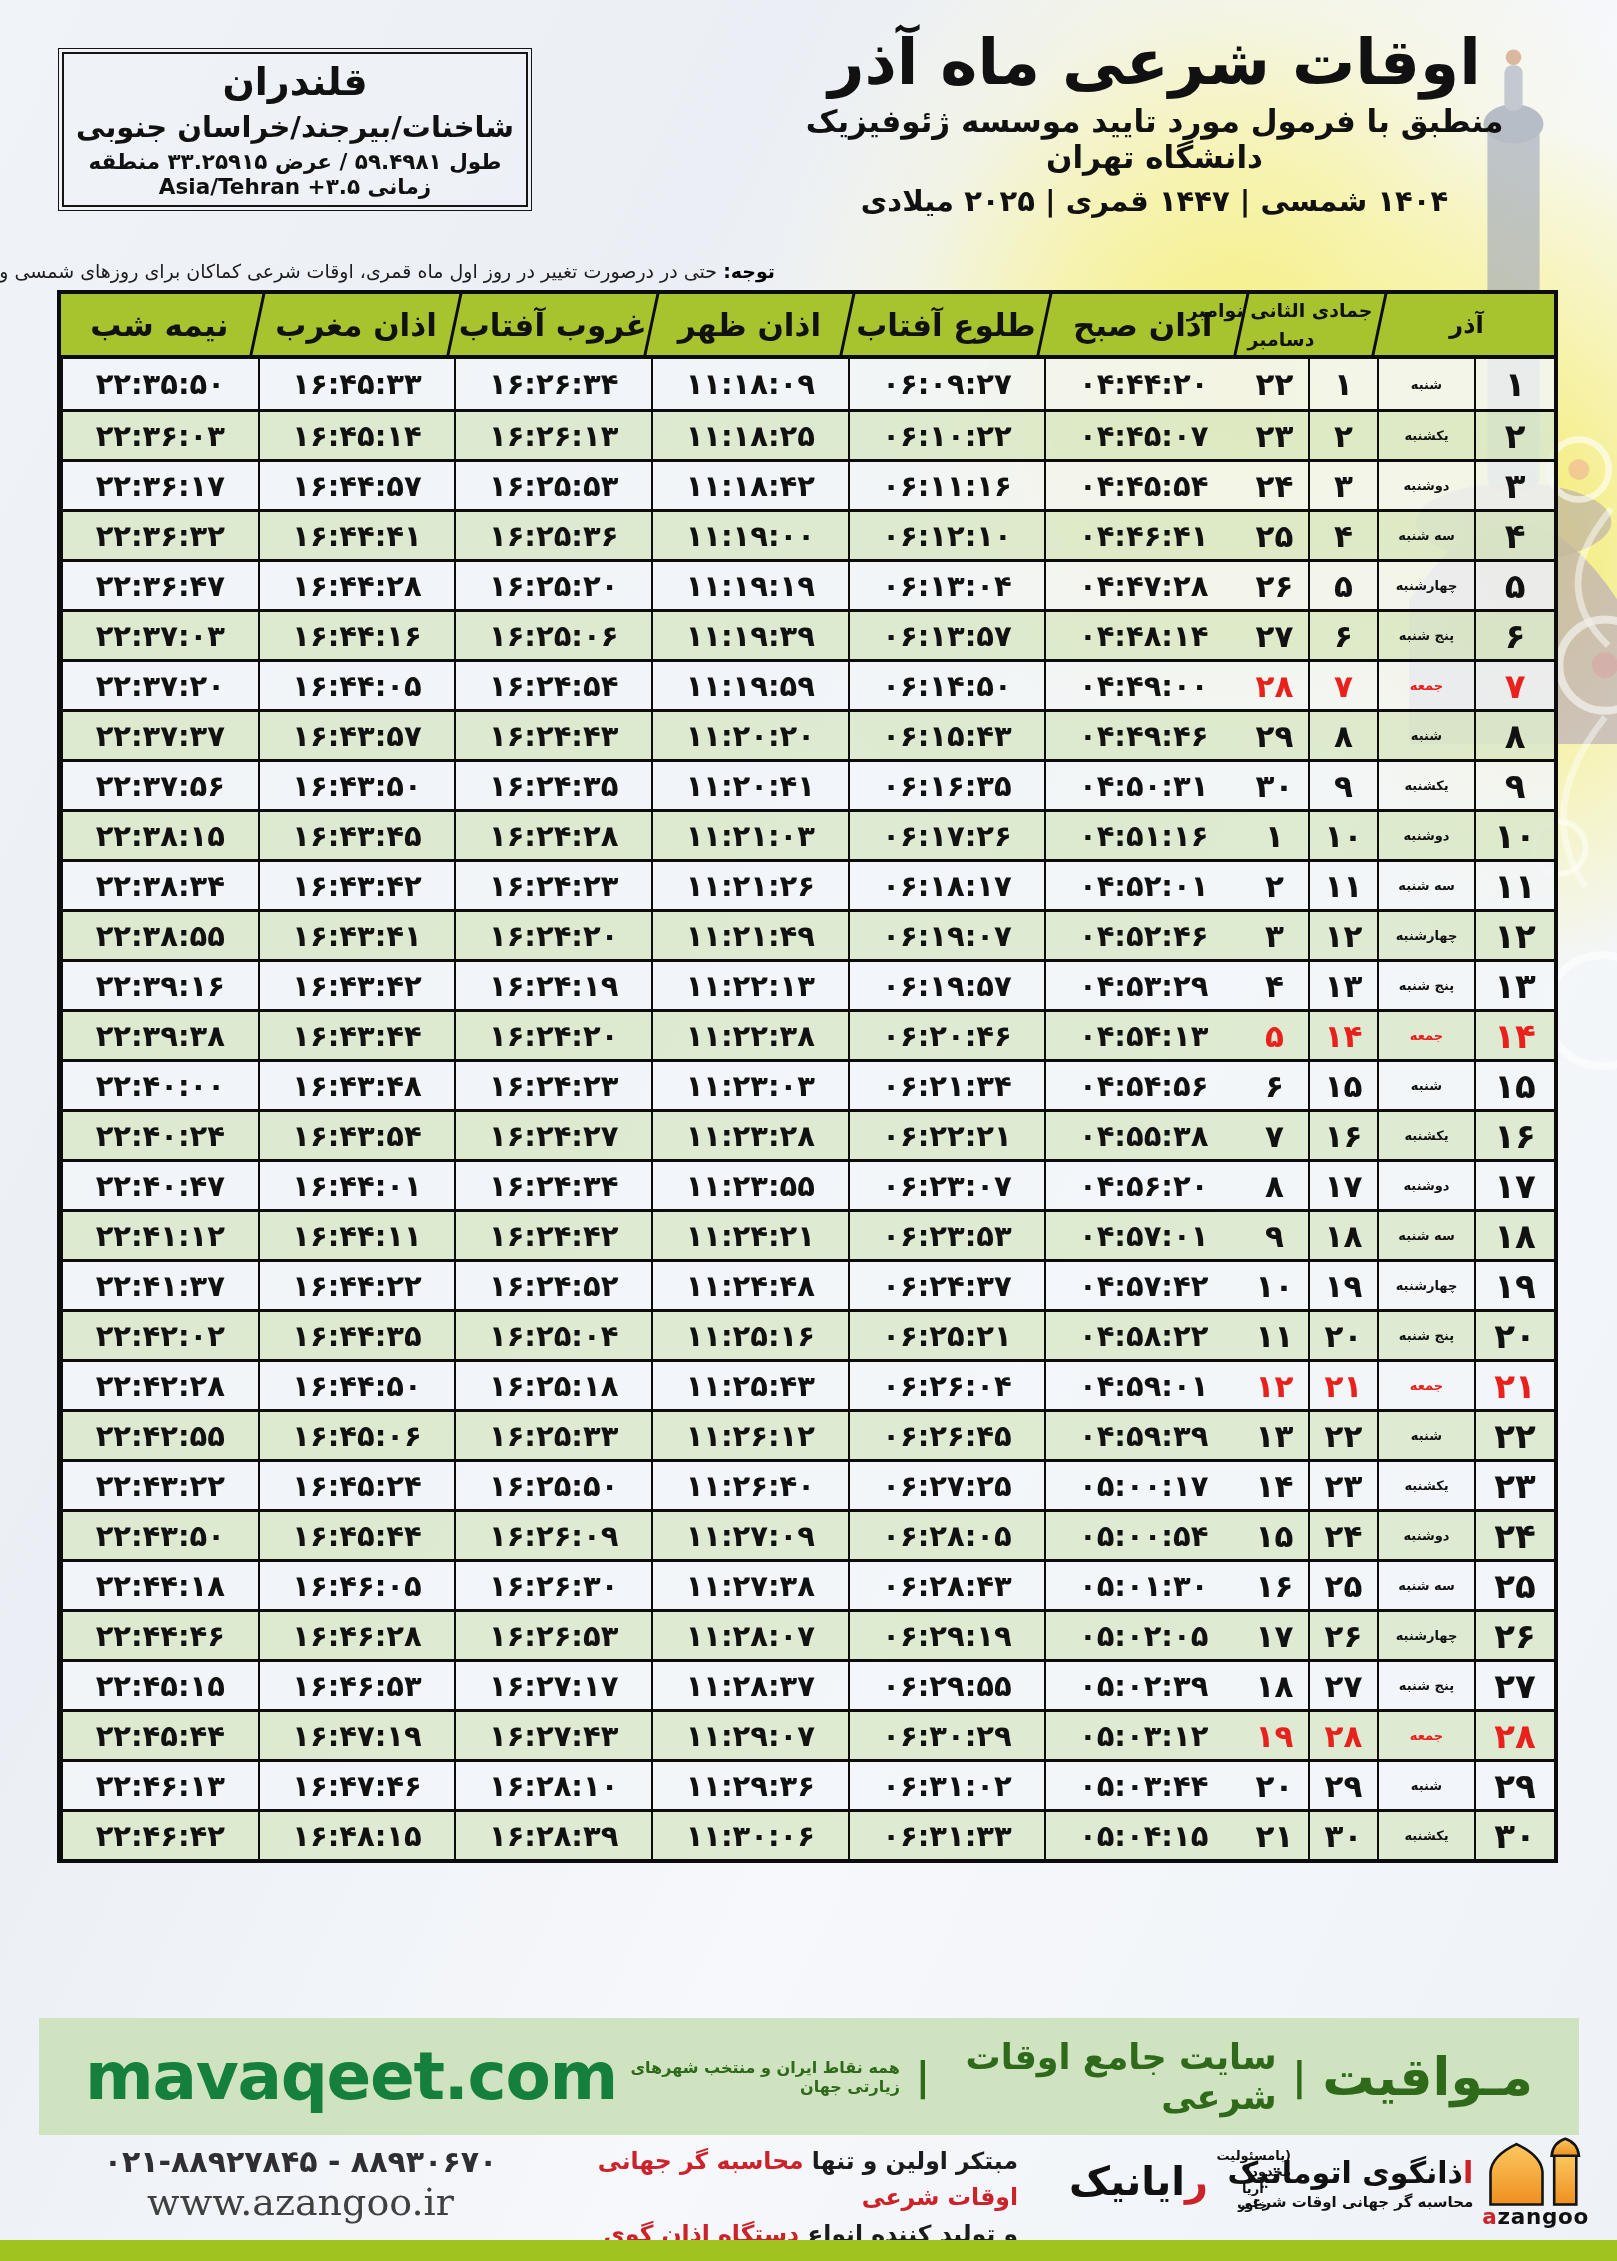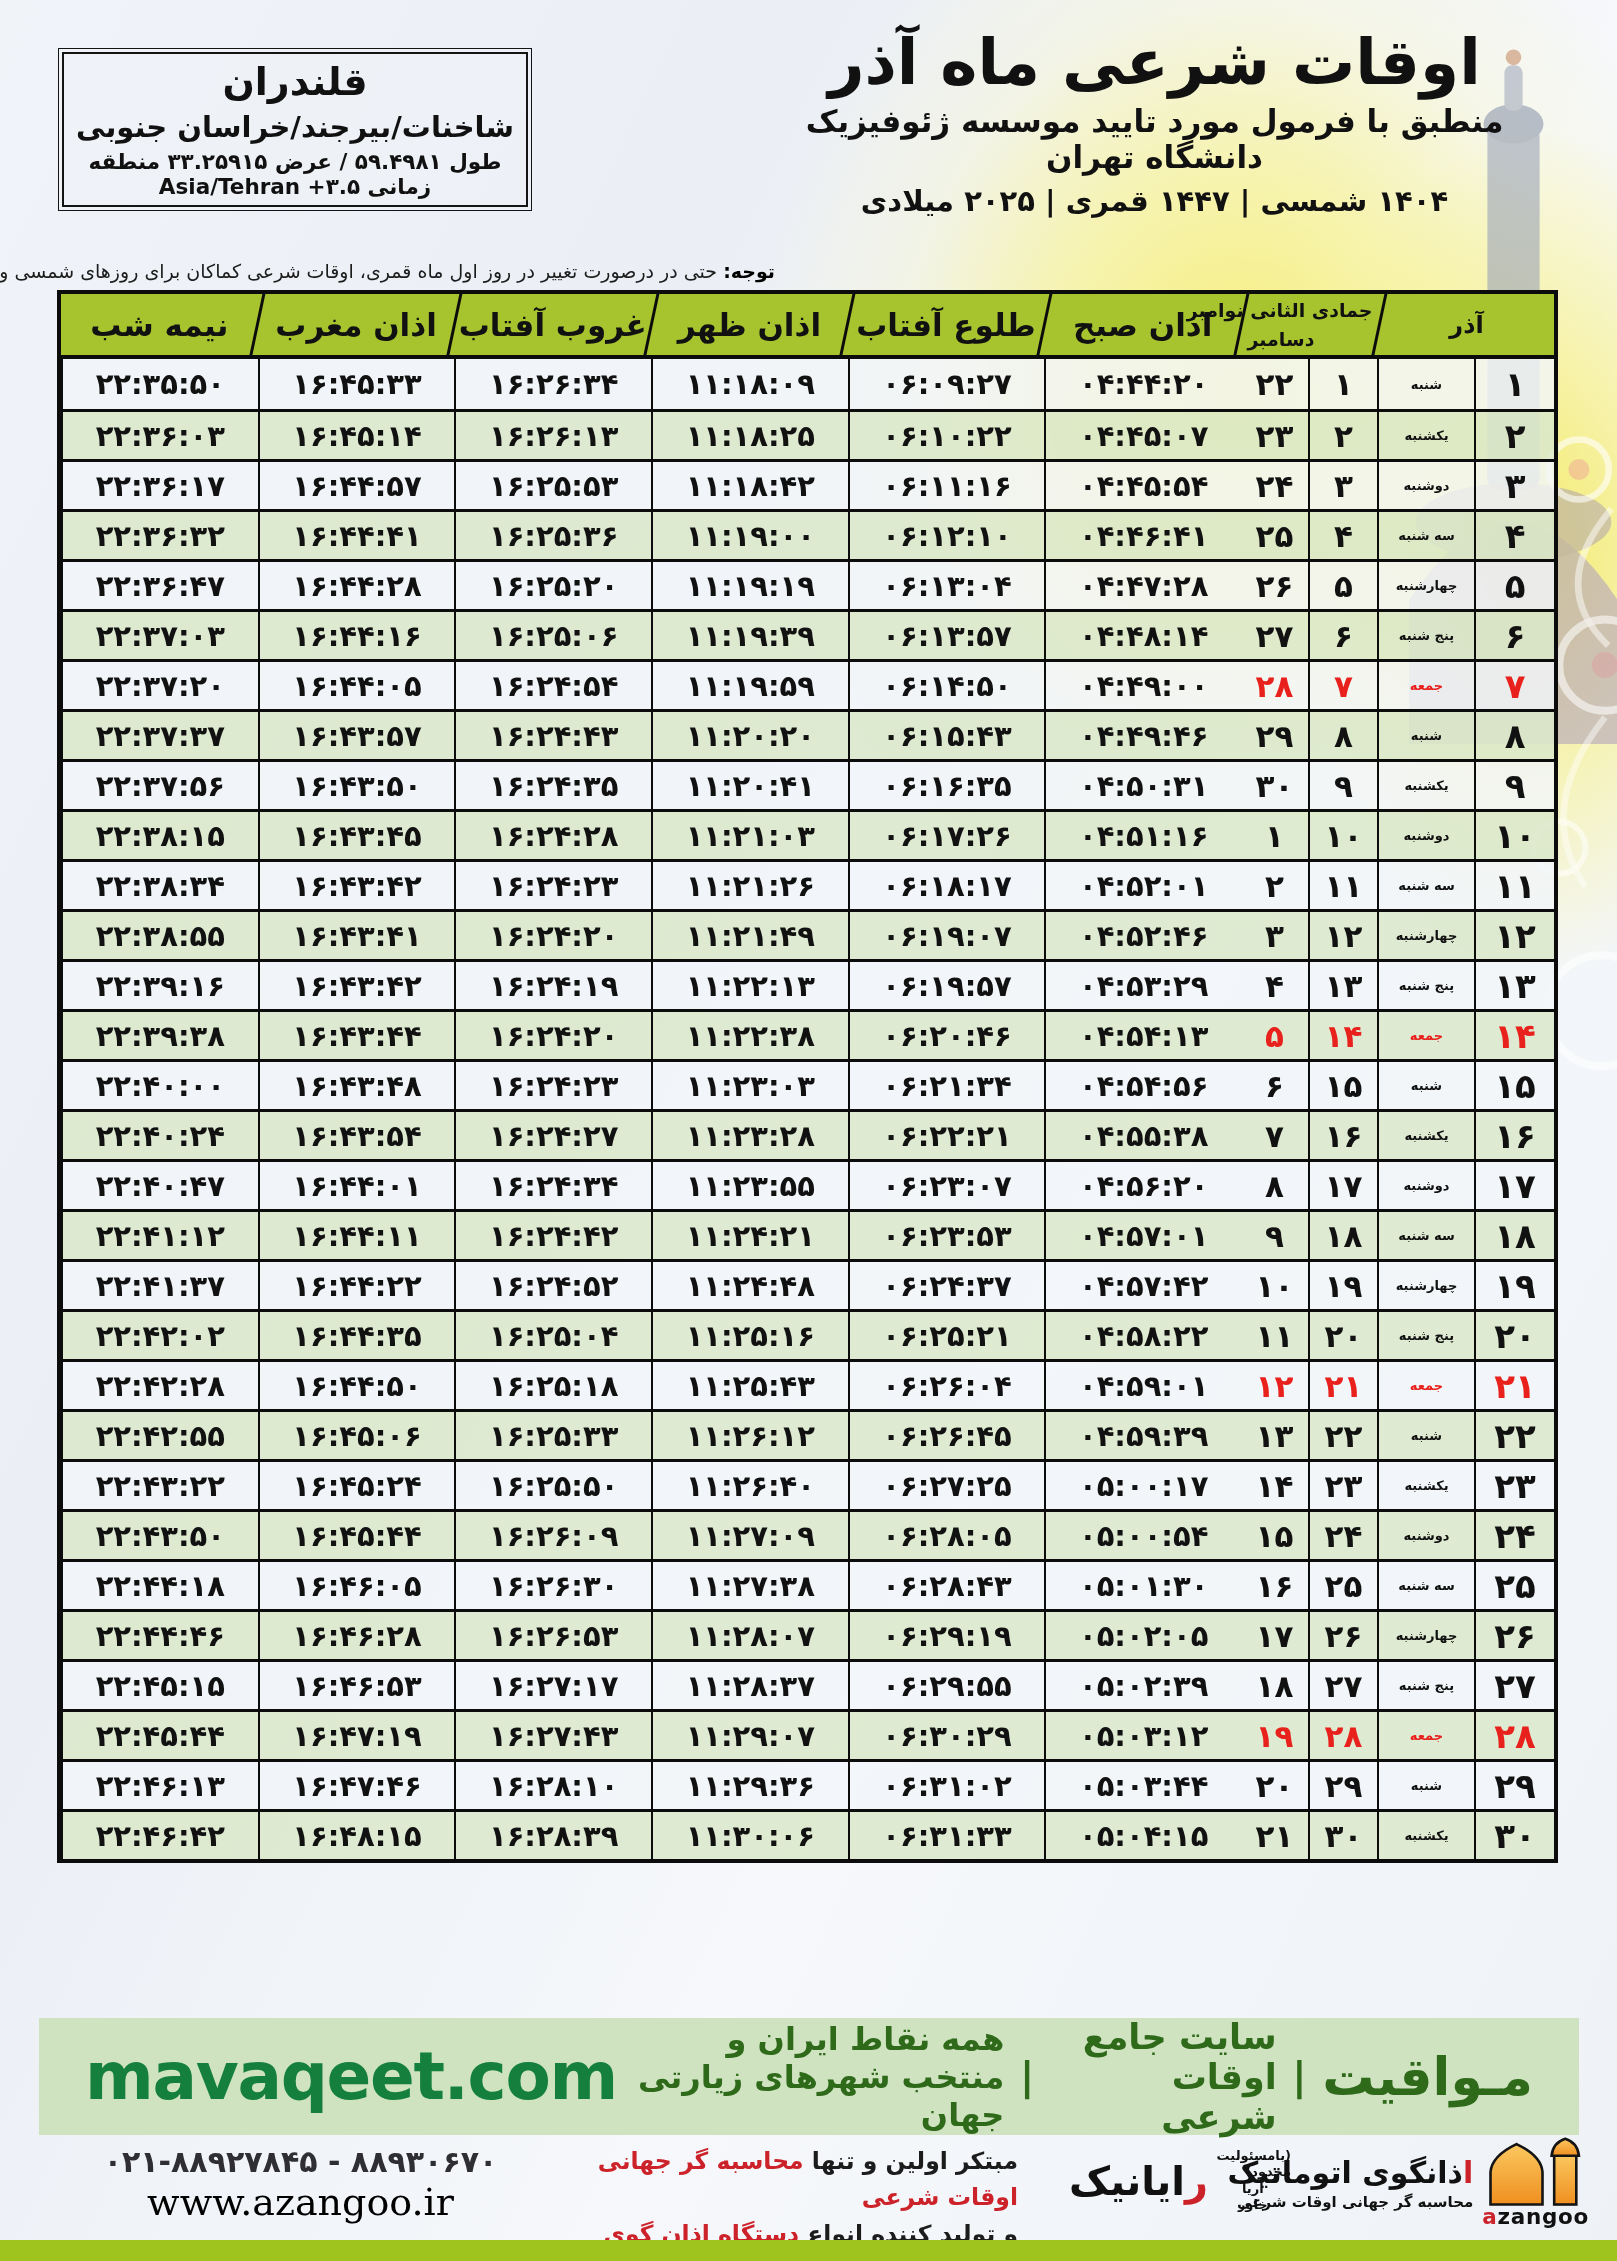--- a/index.html
+++ b/index.html
@@ -63,27 +63,27 @@
   .c-time { font-size:29px; letter-spacing:-0.7px; }
   .trow.friday .c-azar, .trow.friday .c-weekday,
   .trow.friday .c-hijri, .trow.friday .c-greg { color:#e8211d; }
   
   .brandbar { position:absolute; left:39px; right:39px; top:2018px; height:117px; z-index:2;
     background:#cfe3c1; display:flex; align-items:center; justify-content:space-between; padding:0 46px; }
   .mavaqeet-latin { direction:ltr; font-size:66px; font-weight:bold; color:#15803d; letter-spacing:-1.3px; }
   .mavaqeet-fa { direction:rtl; display:flex; align-items:center; gap:15.7px; color:#2f6a1b; }
   .brand-big { font-size:52px; font-weight:bold; }
   .brand-mid { font-size:35px; font-weight:bold; }
-  .brand-small { font-size:32px; font-weight:bold; }
+  .brand-small { font-size:16px; font-weight:bold; }
   .brand-sep { font-size:39px; font-weight:bold; }
   
   .bottom { position:absolute; left:0; right:0; top:2135px; height:116px; z-index:2; }
   .contact { position:absolute; left:46px; top:9px; width:509px; text-align:center; }
   .phone { direction:ltr; font-size:30px; font-weight:bold; color:#2f2f33; letter-spacing:1.3px; }
-  .site { direction:ltr; font-family:"DejaVu Serif", serif; font-size:38px; color:#000000; margin-top:1.3px; }
+  .site { direction:ltr; font-family:"DejaVu Serif", serif; font-size:38px; color:#404040; margin-top:1.3px; }
   .slogan { position:absolute; left:548px; top:7.8px; width:470px; direction:rtl; text-align:right;
     font-size:23.5px; font-weight:bold; line-height:1.55; color:#1c1c1c; }
   .slogan .red { color:#cc2229; }
   .rayanik { position:absolute; left:1069px; top:13px; width:222px; direction:rtl;
     display:flex; align-items:center; justify-content:center; gap:6.5px; }
   .rayanik-col { display:flex; flex-direction:column; align-items:center; font-size:13px; font-weight:bold; line-height:1.25; }
   .rayanik-name { font-size:40px; font-weight:bold; white-space:nowrap; }
   .rayanik-name .red { color:#cc2229; }
   .azangoo { position:absolute; left:1282px; top:1.3px; width:307px; direction:rtl;
     display:flex; align-items:center; justify-content:flex-start; gap:9px; }

